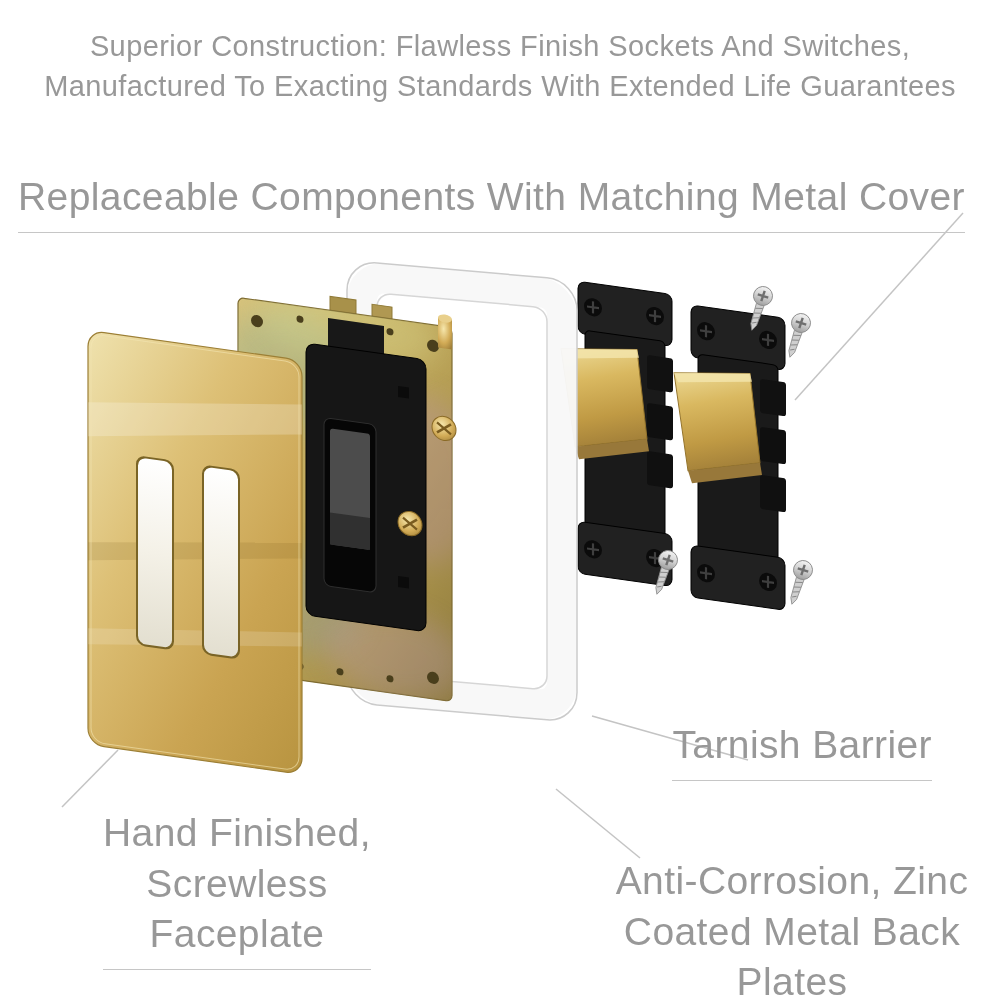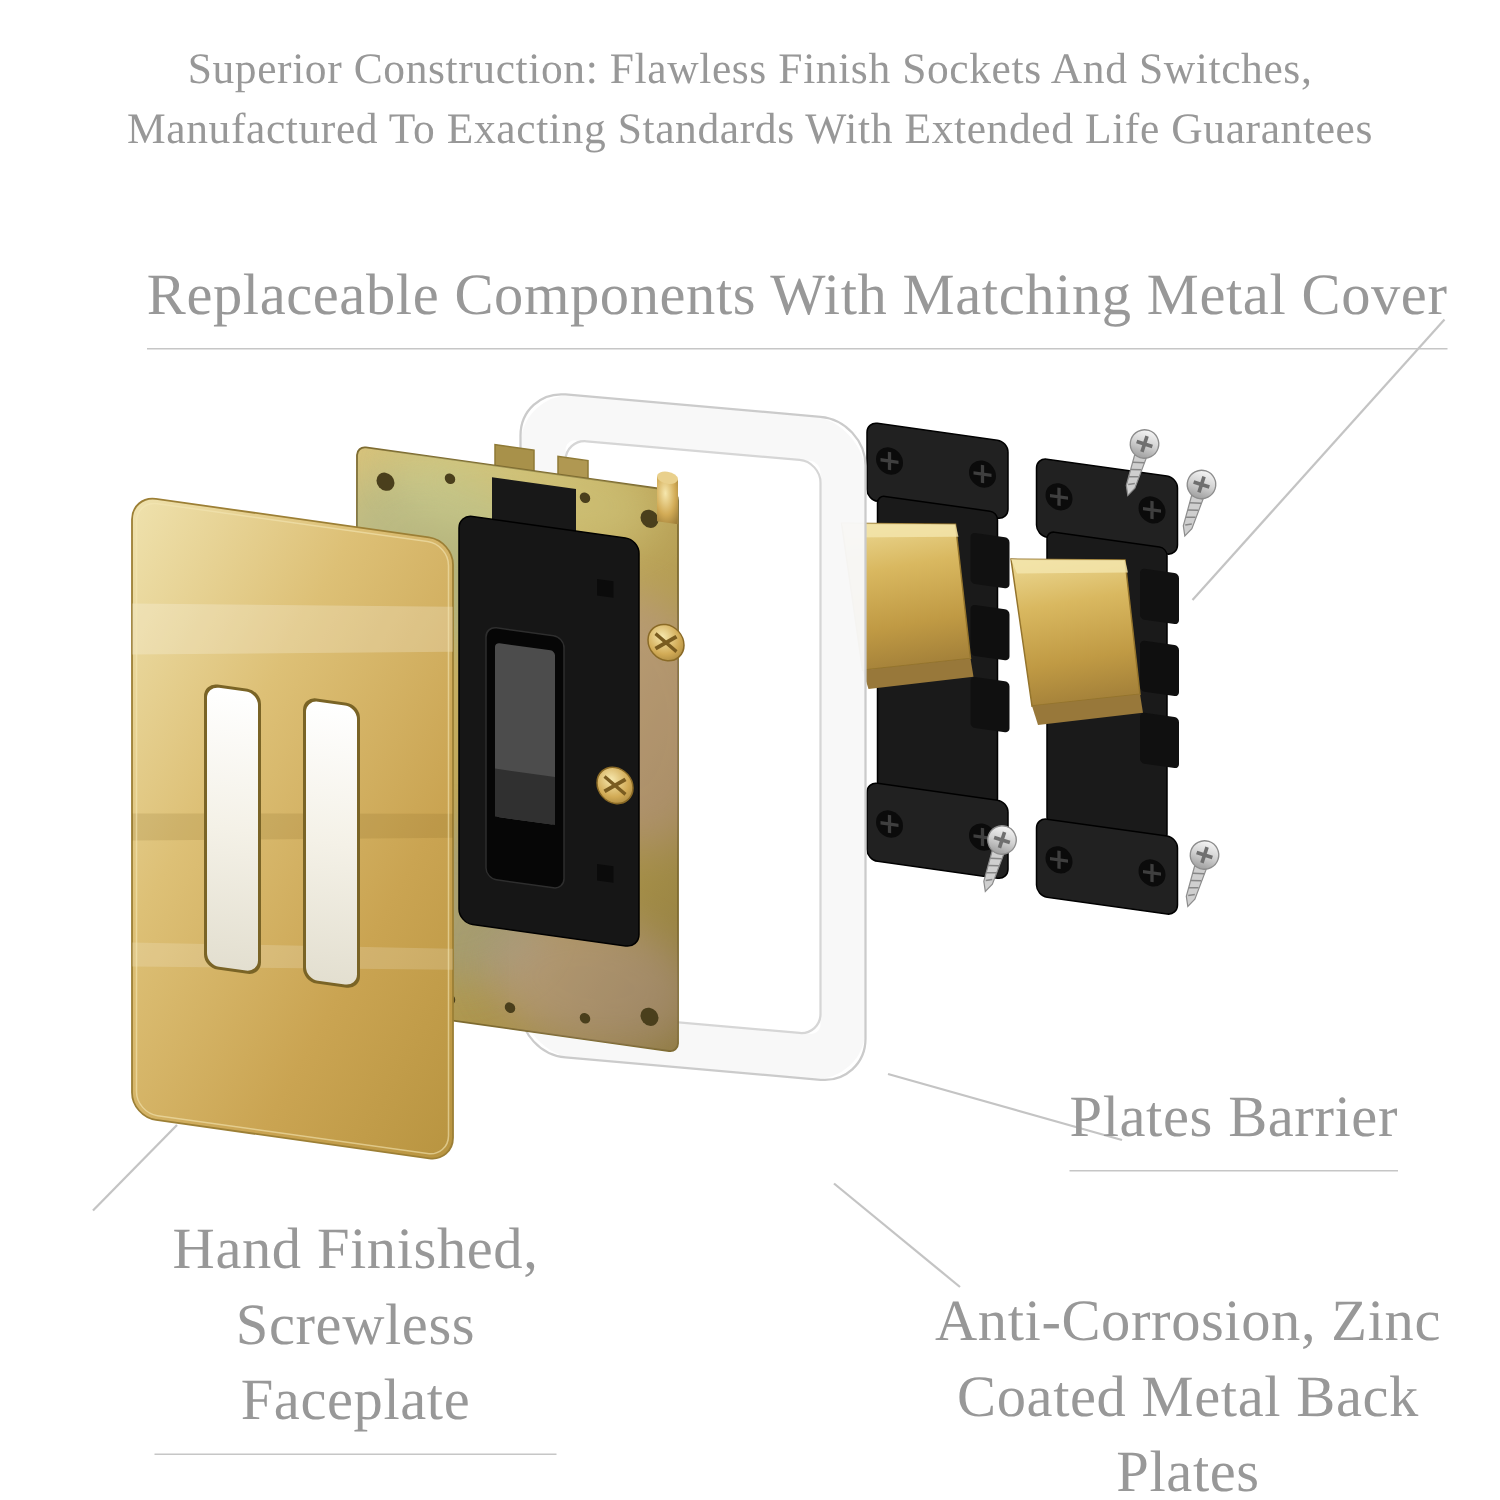--- a/index.html
+++ b/index.html
@@ -1,17 +1,17 @@
 <!DOCTYPE html>
 <html><head>
 <meta charset="utf-8">
 <style>
   html,body{margin:0;padding:0;background:#ffffff;}
   body{width:1000px;height:1000px;overflow:hidden;}
-  .stage{position:relative;width:1000px;height:788px;font-family:Liberation Serif, serif;color:#989898;background:#ffffff;}
+  .stage{position:relative;width:1000px;height:788px;font-family:Liberation Sans, sans-serif;color:#989898;background:#ffffff;}
   svg.art{position:absolute;left:0;top:0;width:1000px;height:1000px;}
   .heading{position:absolute;top:26px;left:0;width:1000px;text-align:center;font-size:29px;line-height:1.38;letter-spacing:.4px;white-space:pre-line;color:#989898;}
   .callout{position:absolute;font-size:39px;letter-spacing:.4px;line-height:1.3;white-space:pre-line;color:#989898;border-bottom:1px solid #c6c6c6;padding-bottom:9px;}
   .co-replaceable{top:172px;right:35px;text-align:right;}
   .co-tarnish{top:720px;right:68px;}
   .co-hand{top:808px;left:103px;width:268px;text-align:center;}
   .co-anti{top:856px;left:598px;width:388px;text-align:center;}
 </style>
 </head>
 <body>
@@ -175,19 +175,19 @@
       <line x1="748" y1="760" x2="592" y2="716"></line>
       <line x1="118" y1="750" x2="62" y2="807"></line>
       <line x1="556" y1="789" x2="640" y2="858"></line>
     </g>
   </svg>
 
   <div class="heading">Superior Construction: Flawless Finish Sockets And Switches,
 Manufactured To Exacting Standards With Extended Life Guarantees</div>
 
   <div class="callout co-replaceable">Replaceable Components With Matching Metal Cover</div>
-  <div class="callout co-tarnish">Plates Barrier</div>
+  <div class="callout co-tarnish">Tarnish Barrier</div>
   <div class="callout co-hand">Hand Finished,
 Screwless Faceplate</div>
   <div class="callout co-anti">Anti-Corrosion, Zinc
 Coated Metal Back Plates</div>
 
 </div>
 
 </body></html>

